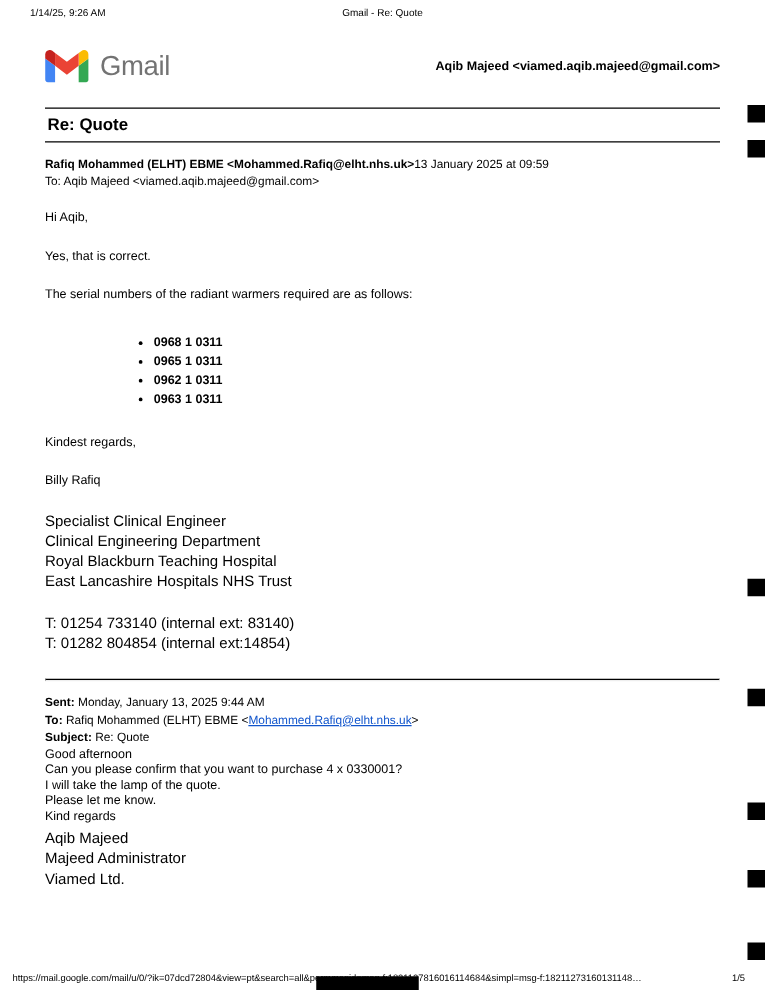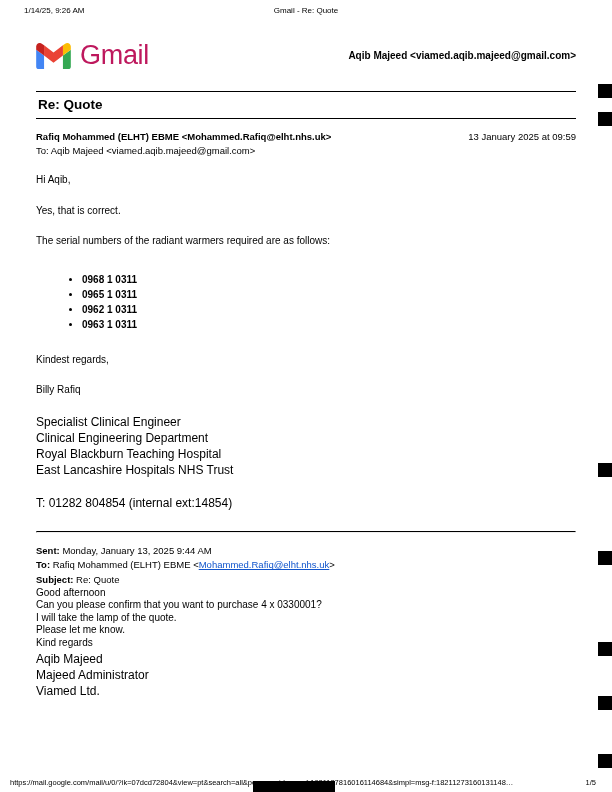--- a/index.html
+++ b/index.html
@@ -18,31 +18,31 @@
   .print-header .ph-mid   { flex:1; text-align:center; }
   .print-header .ph-right { flex:1; }
   .print-footer {
     position:absolute; bottom:5px; left:10px; right:16px;
     display:flex; justify-content:space-between; font-size:7.5px; line-height:1.2;
   }
   
   .content { padding:40px 36px 0 36px; }
   .logo-row { display:flex; justify-content:space-between; align-items:center; }
   .gmail-logo { display:flex; align-items:center; gap:9px; }
-  .gmail-word { font-size:27px; color:#be185d; letter-spacing:-0.3px; }
+  .gmail-word { font-size:22px; color:#737373; letter-spacing:-0.3px; }
   .account { font-size:10px; font-weight:bold; }
   .rule { border:none; border-top:1.5px solid #000; }
   .rule-top { margin-top:20px; }
   .subject-title { font-size:13.5px; font-weight:bold; padding:5px 0 6px 2px; }
-  .msg-head { display:flex; justify-content:space-between; align-items:baseline; margin-top:12px; font-size:9.5px; }
+  .msg-head { display:flex; justify-content:flex-start; align-items:baseline; margin-top:12px; font-size:9.5px; }
   .msg-from { font-weight:bold; }
   .msg-to { font-size:9.5px; margin-top:3px; }
   .para { font-size:10px; margin-top:18px; line-height:1.25; }
   .serials { margin-top:24px; margin-left:46px; }
-  .serials li { font-size:10px; font-weight:bold; line-height:1.5; }
+  .serials li { font-size:10px; font-weight:bold; line-height:1.5;margin-left:41px; }
   .tight { font-size:12px; line-height:1.35; }
   .block { margin-top:17px; }
   .quote-rule { margin-top:20px; border-top:1px solid #000; }
   .qhead { font-size:9.5px; line-height:1.48; margin-top:11px; }
   .qlabel { font-weight:bold; }
   .link { color:#1155cc; text-decoration:underline; cursor:pointer; }
   .qpara { font-size:10px; line-height:1.25; }
   .qsig { margin-top:2px; }
   
   .artifact { position:absolute; background:#000; }
@@ -101,20 +101,21 @@
     <div class="para">Billy Rafiq</div>
 
     <div class="tight block">
       <div class="tight">Specialist Clinical Engineer</div>
       <div class="tight">Clinical Engineering Department</div>
       <div class="tight">Royal Blackburn Teaching Hospital</div>
       <div class="tight">East Lancashire Hospitals NHS Trust</div>
     </div>
 
     <div class="tight block">
+      <div class="tight">T: 01254 733140 (internal ext: 83140)</div>
       <div class="tight">T: 01282 804854 (internal ext:14854)</div>
     </div>
 
     <hr class="quote-rule">
 
     <div class="qhead">
       <div>
         <span class="qlabel">Sent:</span><span> Monday, January 13, 2025 9:44 AM</span>
       </div>
       <div>

